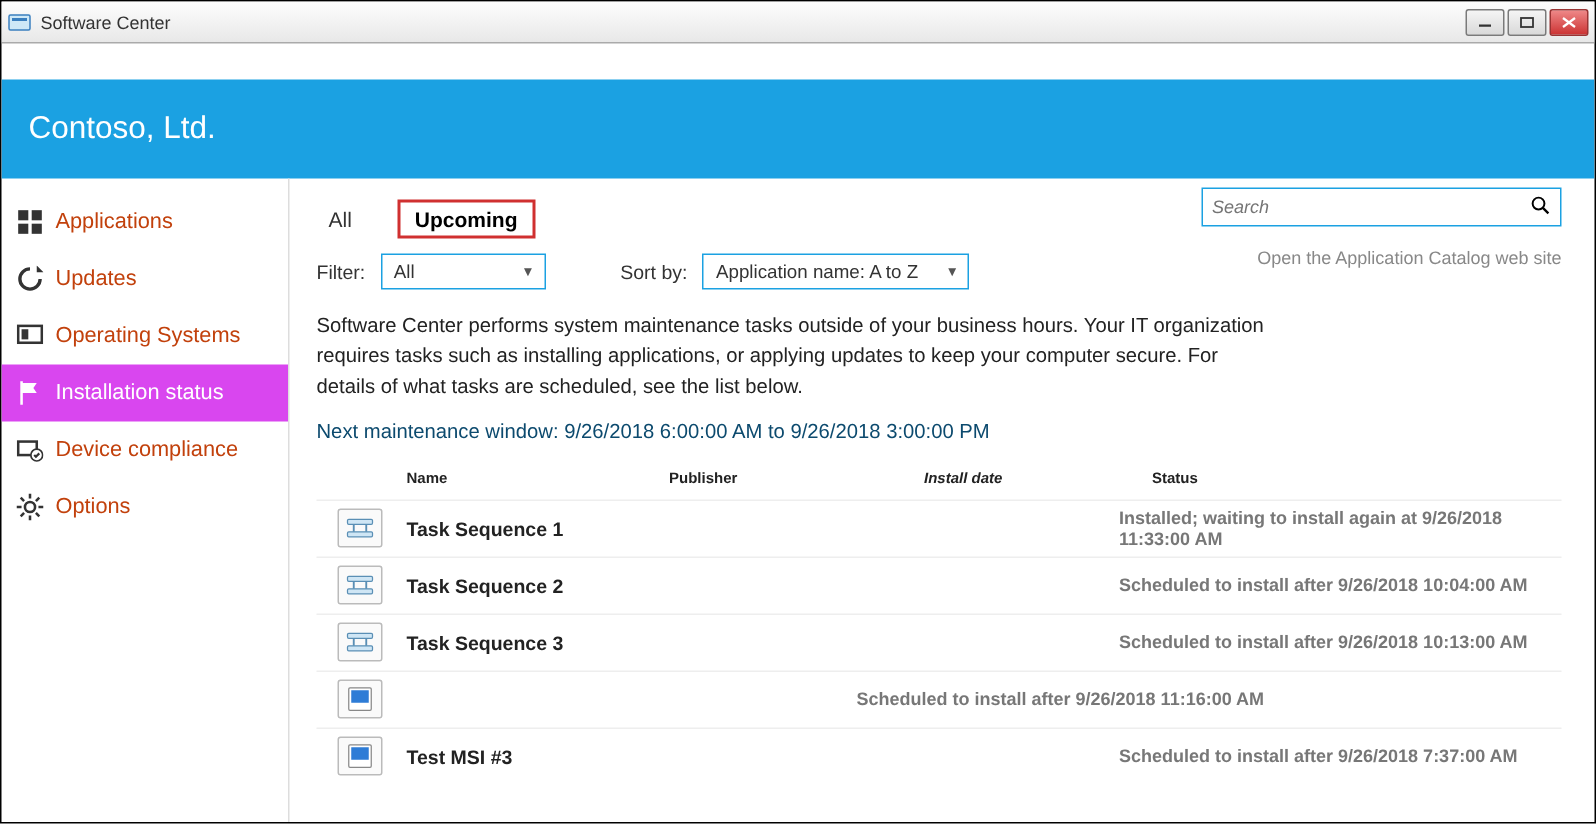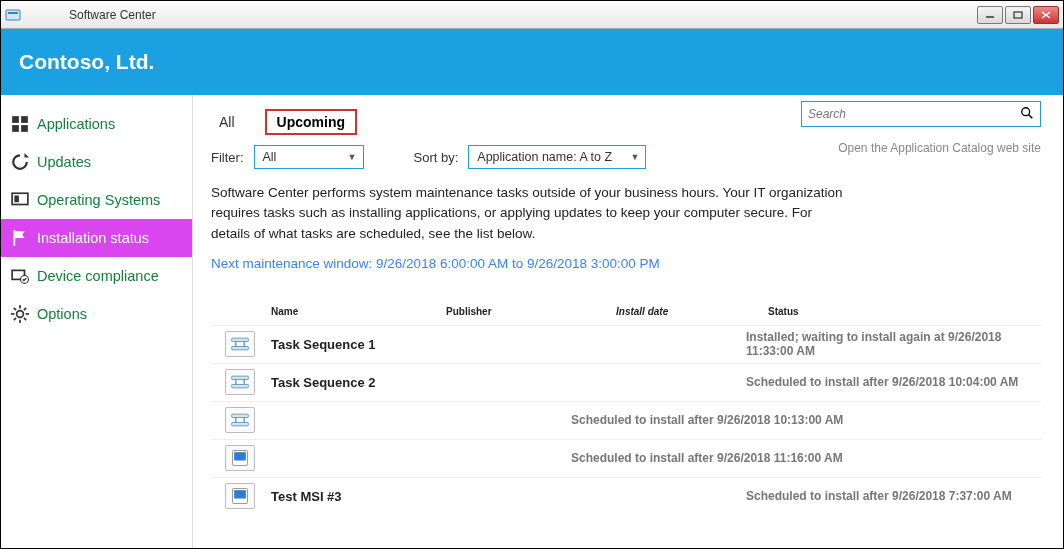--- a/index.html
+++ b/index.html
@@ -1,51 +1,51 @@
 <!DOCTYPE html>
 <html><head>
 <meta charset="utf-8">
 <style>
 * { box-sizing: border-box; margin: 0; padding: 0; font-family: "Segoe UI", Arial, sans-serif; }
 body { background: #fff; width: 1064px; height: 549px; overflow: hidden; border: 1px solid #000; position: relative; }
 
-.titlebar { height: 28px; background: linear-gradient(#fdfdfd, #e8e8e8); border-bottom: 1px solid #aaa; display: flex; align-items: center; padding: 0 4px; font-size: 12px; color: #333; gap: 42px; }
+.titlebar { height: 28px; background: linear-gradient(#fdfdfd, #e8e8e8); border-bottom: 1px solid #aaa; display: flex; align-items: center; padding: 0 4px; font-size: 12px; color: #333; }
 .titlebar .app-icon { width: 16px; height: 16px; margin-right: 6px; display: inline-flex; align-items: center; justify-content: center; }
 .titlebar .title-text { flex: 1; }
 .win-controls { display: flex; gap: 2px; }
 .win-btn { width: 26px; height: 18px; border: 1px solid #7a7a7a; border-radius: 2px; background: linear-gradient(#f5f5f5,#d9d9d9); display: flex; align-items: center; justify-content: center; font-size: 9px; cursor: pointer; }
 .win-btn.close { background: linear-gradient(#e88,#c33); color: #fff; border-color: #933; }
 
-.banner { height: 66px; background: #1ba1e2; color: #fff; display: flex; align-items: center; padding: 0 18px; font-size: 21px; font-weight: 700; }
+.banner { height: 66px; background: #1ba1e2; color: #fff; display: flex; align-items: center; padding: 0 18px; font-size: 21px; font-weight: 400; margin-top: 24px; }
 
 .body-area { display: flex; height: calc(549px - 28px - 66px - 2px); }
 
 .sidebar { width: 192px; border-right: 1px solid #ddd; padding-top: 10px; }
-.nav-item { display: flex; align-items: center; height: 38px; padding: 0 10px; font-size: 14.5px; color: #15803d; cursor: pointer; gap: 8px; }
+.nav-item { display: flex; align-items: center; height: 38px; padding: 0 10px; font-size: 14.5px; color: #c2410c; cursor: pointer; gap: 8px; }
 .nav-item.active { background: #d946ef; color: #fff; }
 .nav-icon { width: 18px; height: 18px; display: inline-flex; align-items: center; justify-content: center; }
 
 .main { flex: 1; padding: 14px 22px 0 18px; position: relative; overflow: hidden; }
 
 .tabs-row { display: flex; align-items: center; gap: 22px; margin-bottom: 10px; }
 .tab { font-size: 14px; color: #333; cursor: pointer; padding: 4px 8px; }
 .tab.selected { font-weight: 700; border: 2px solid #d03030; padding: 3px 10px; color: #000; }
 
 .search-box { position: absolute; right: 22px; top: 6px; width: 240px; height: 26px; border: 1px solid #1ba1e2; display: flex; align-items: center; padding: 0 6px; background: #fff; }
 .search-box input { border: none; outline: none; flex: 1; font-size: 12px; font-style: italic; color: #888; }
 .search-box .mag { font-size: 13px; color: #333; font-style: normal; }
 
 .filter-row { display: flex; align-items: center; gap: 10px; font-size: 13px; color: #333; margin-bottom: 14px; }
 .combo { border: 1px solid #1ba1e2; height: 24px; display: inline-flex; align-items: center; padding: 0 6px 0 8px; background: #fff; cursor: pointer; gap: 10px; font-size: 12.5px; color: #333; }
 .combo.small { width: 110px; justify-content: space-between; }
 .combo.med { width: 178px; justify-content: space-between; }
 .catalog-link { position: absolute; right: 22px; top: 46px; font-size: 12px; color: #888; cursor: pointer; }
 
 .desc { font-size: 13.5px; color: #222; line-height: 1.5; max-width: 640px; margin-bottom: 12px; }
-.maint { font-size: 13.5px; color: #3b82f6; margin-bottom: 28px; }
+.maint { font-size: 13.5px; color: #0c4a6e; margin-bottom: 12px; }
 
 .table-head { display: flex; align-items: center; padding-left: 60px; font-size: 10px; font-weight: 700; color: #222; height: 26px; }
 .col-name { width: 175px; }
 .col-pub { width: 170px; }
 .col-date { width: 152px; font-style: italic; }
 .col-stat { flex: 1; }
 
 .rows { }
 .row { display: flex; align-items: center; height: 38px; border-top: 1px solid #eee; padding-left: 14px; font-size: 13px; color: #222; cursor: pointer; font-weight: bold; }
 .row-icon { width: 30px; height: 26px; border: 1px solid #bbb; border-radius: 2px; display: inline-flex; align-items: center; justify-content: center; margin-right: 16px; background: #fafafa; }
@@ -235,20 +235,21 @@
         </div>
         <div class="row">
           <span class="row-icon">
             <svg viewBox="0 0 24 24">
               <rect x="2" y="5" width="20" height="4" rx="1" fill="#cfe6f5" stroke="#5a8fb5"></rect>
               <rect x="2" y="15" width="20" height="4" rx="1" fill="#cfe6f5" stroke="#5a8fb5"></rect>
               <path d="M7 9 v6" stroke="#5a8fb5" stroke-width="1.5"></path>
               <path d="M17 9 v6" stroke="#5a8fb5" stroke-width="1.5"></path>
             </svg>
           </span>
+          <span class="cell-name">Task Sequence 3</span>
           <span class="cell-pub"></span>
           <span class="cell-date"></span>
           <span class="cell-stat">Scheduled to install after 9/26/2018 10:13:00 AM</span>
         </div>
         <div class="row">
           <span class="row-icon">
             <svg viewBox="0 0 24 24">
               <rect x="3" y="3" width="18" height="18" rx="1" fill="#fff" stroke="#888"></rect>
               <rect x="5" y="5" width="14" height="10" fill="#2e7cd6"></rect>
             </svg>

